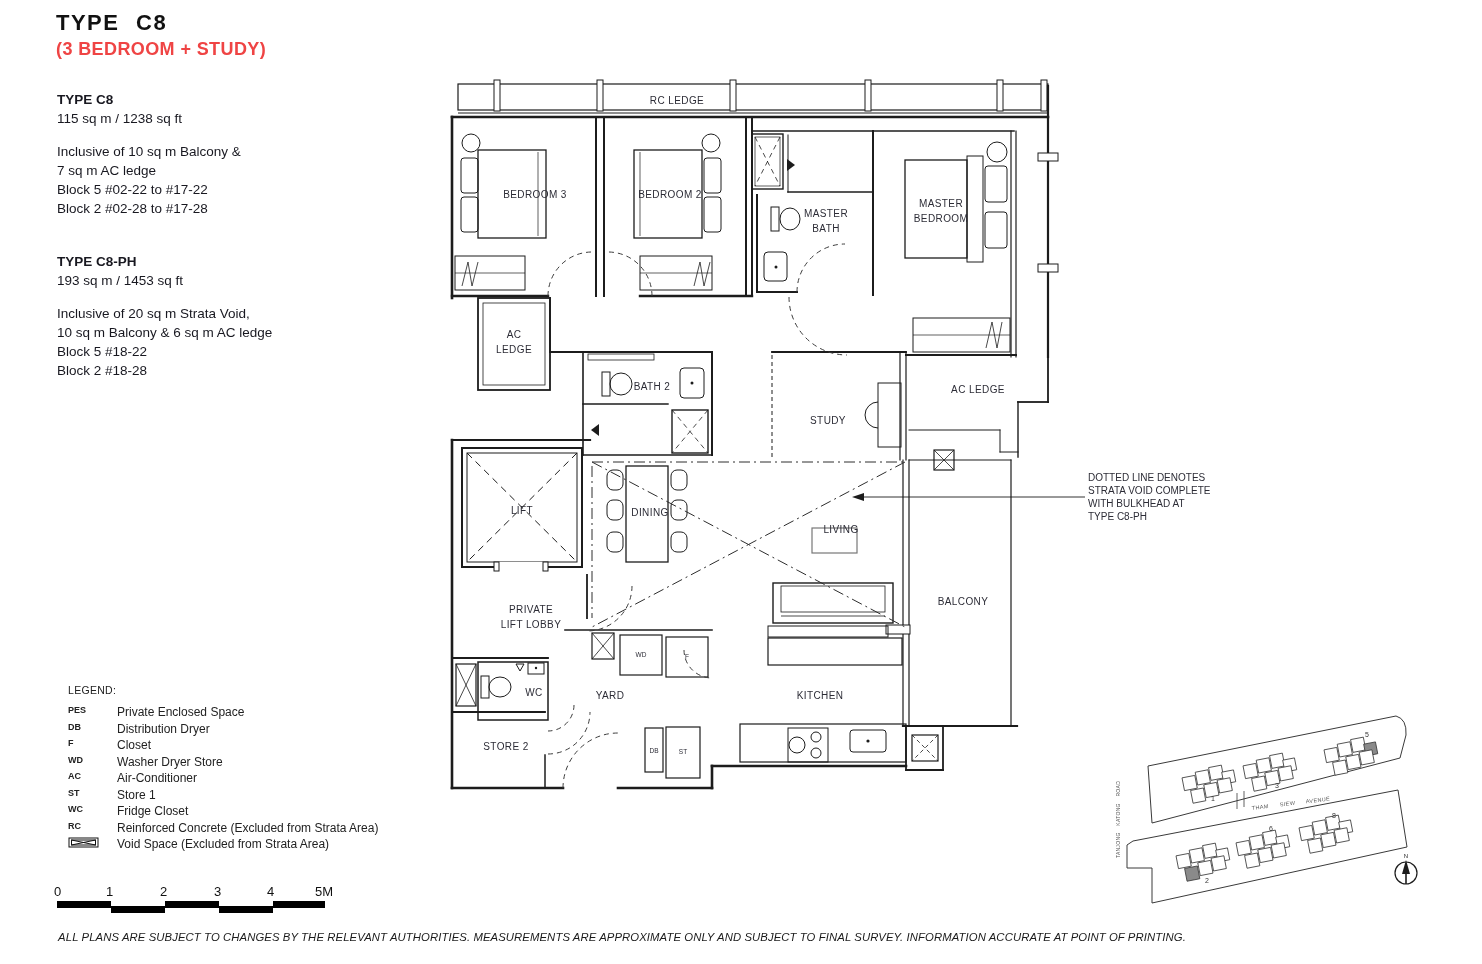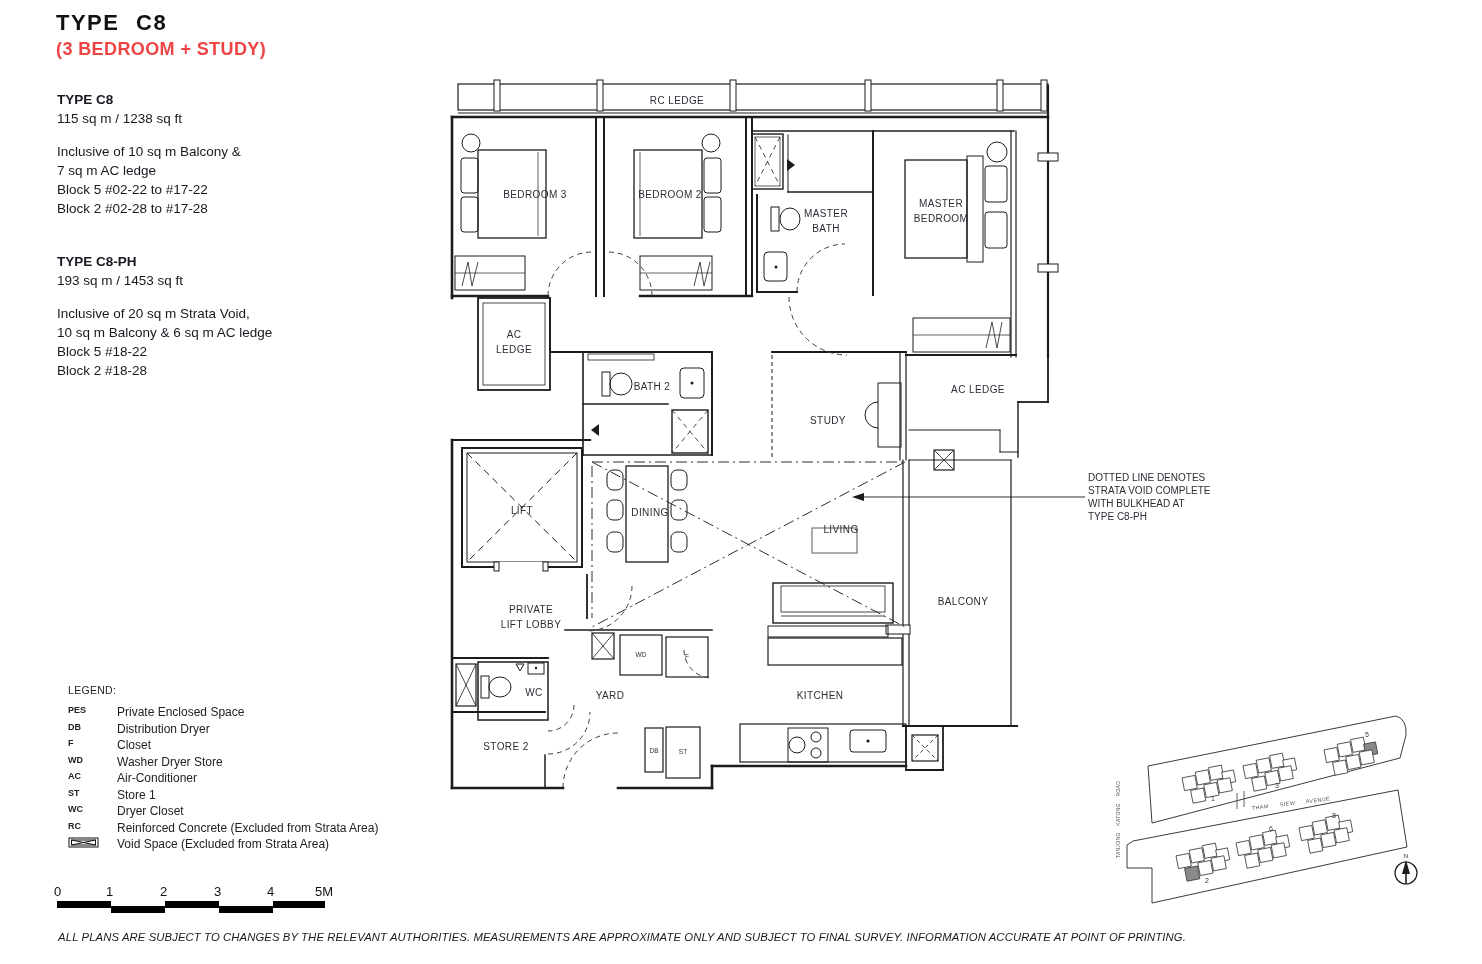--- a/index.html
+++ b/index.html
@@ -77,21 +77,21 @@
   <div class="lg-row">
       <div class="lg-abbr">AC</div>
       <div class="lg-desc">Air-Conditioner</div>
     </div>
   <div class="lg-row">
       <div class="lg-abbr">ST</div>
       <div class="lg-desc">Store 1</div>
     </div>
   <div class="lg-row">
       <div class="lg-abbr">WC</div>
-      <div class="lg-desc">Dryer Closet</div>
+      <div class="lg-desc">Fridge Closet</div>
     </div>
   <div class="lg-row">
       <div class="lg-abbr">RC</div>
       <div class="lg-desc">Reinforced Concrete (Excluded from Strata Area)</div>
     </div>
   <div class="lg-row">
     <div class="lg-abbr">
       <svg width="32" height="12" viewBox="0 0 32 12">
           <g stroke="#111" fill="none" stroke-width="1">
             <rect x="1" y="1" width="29" height="9"></rect>

